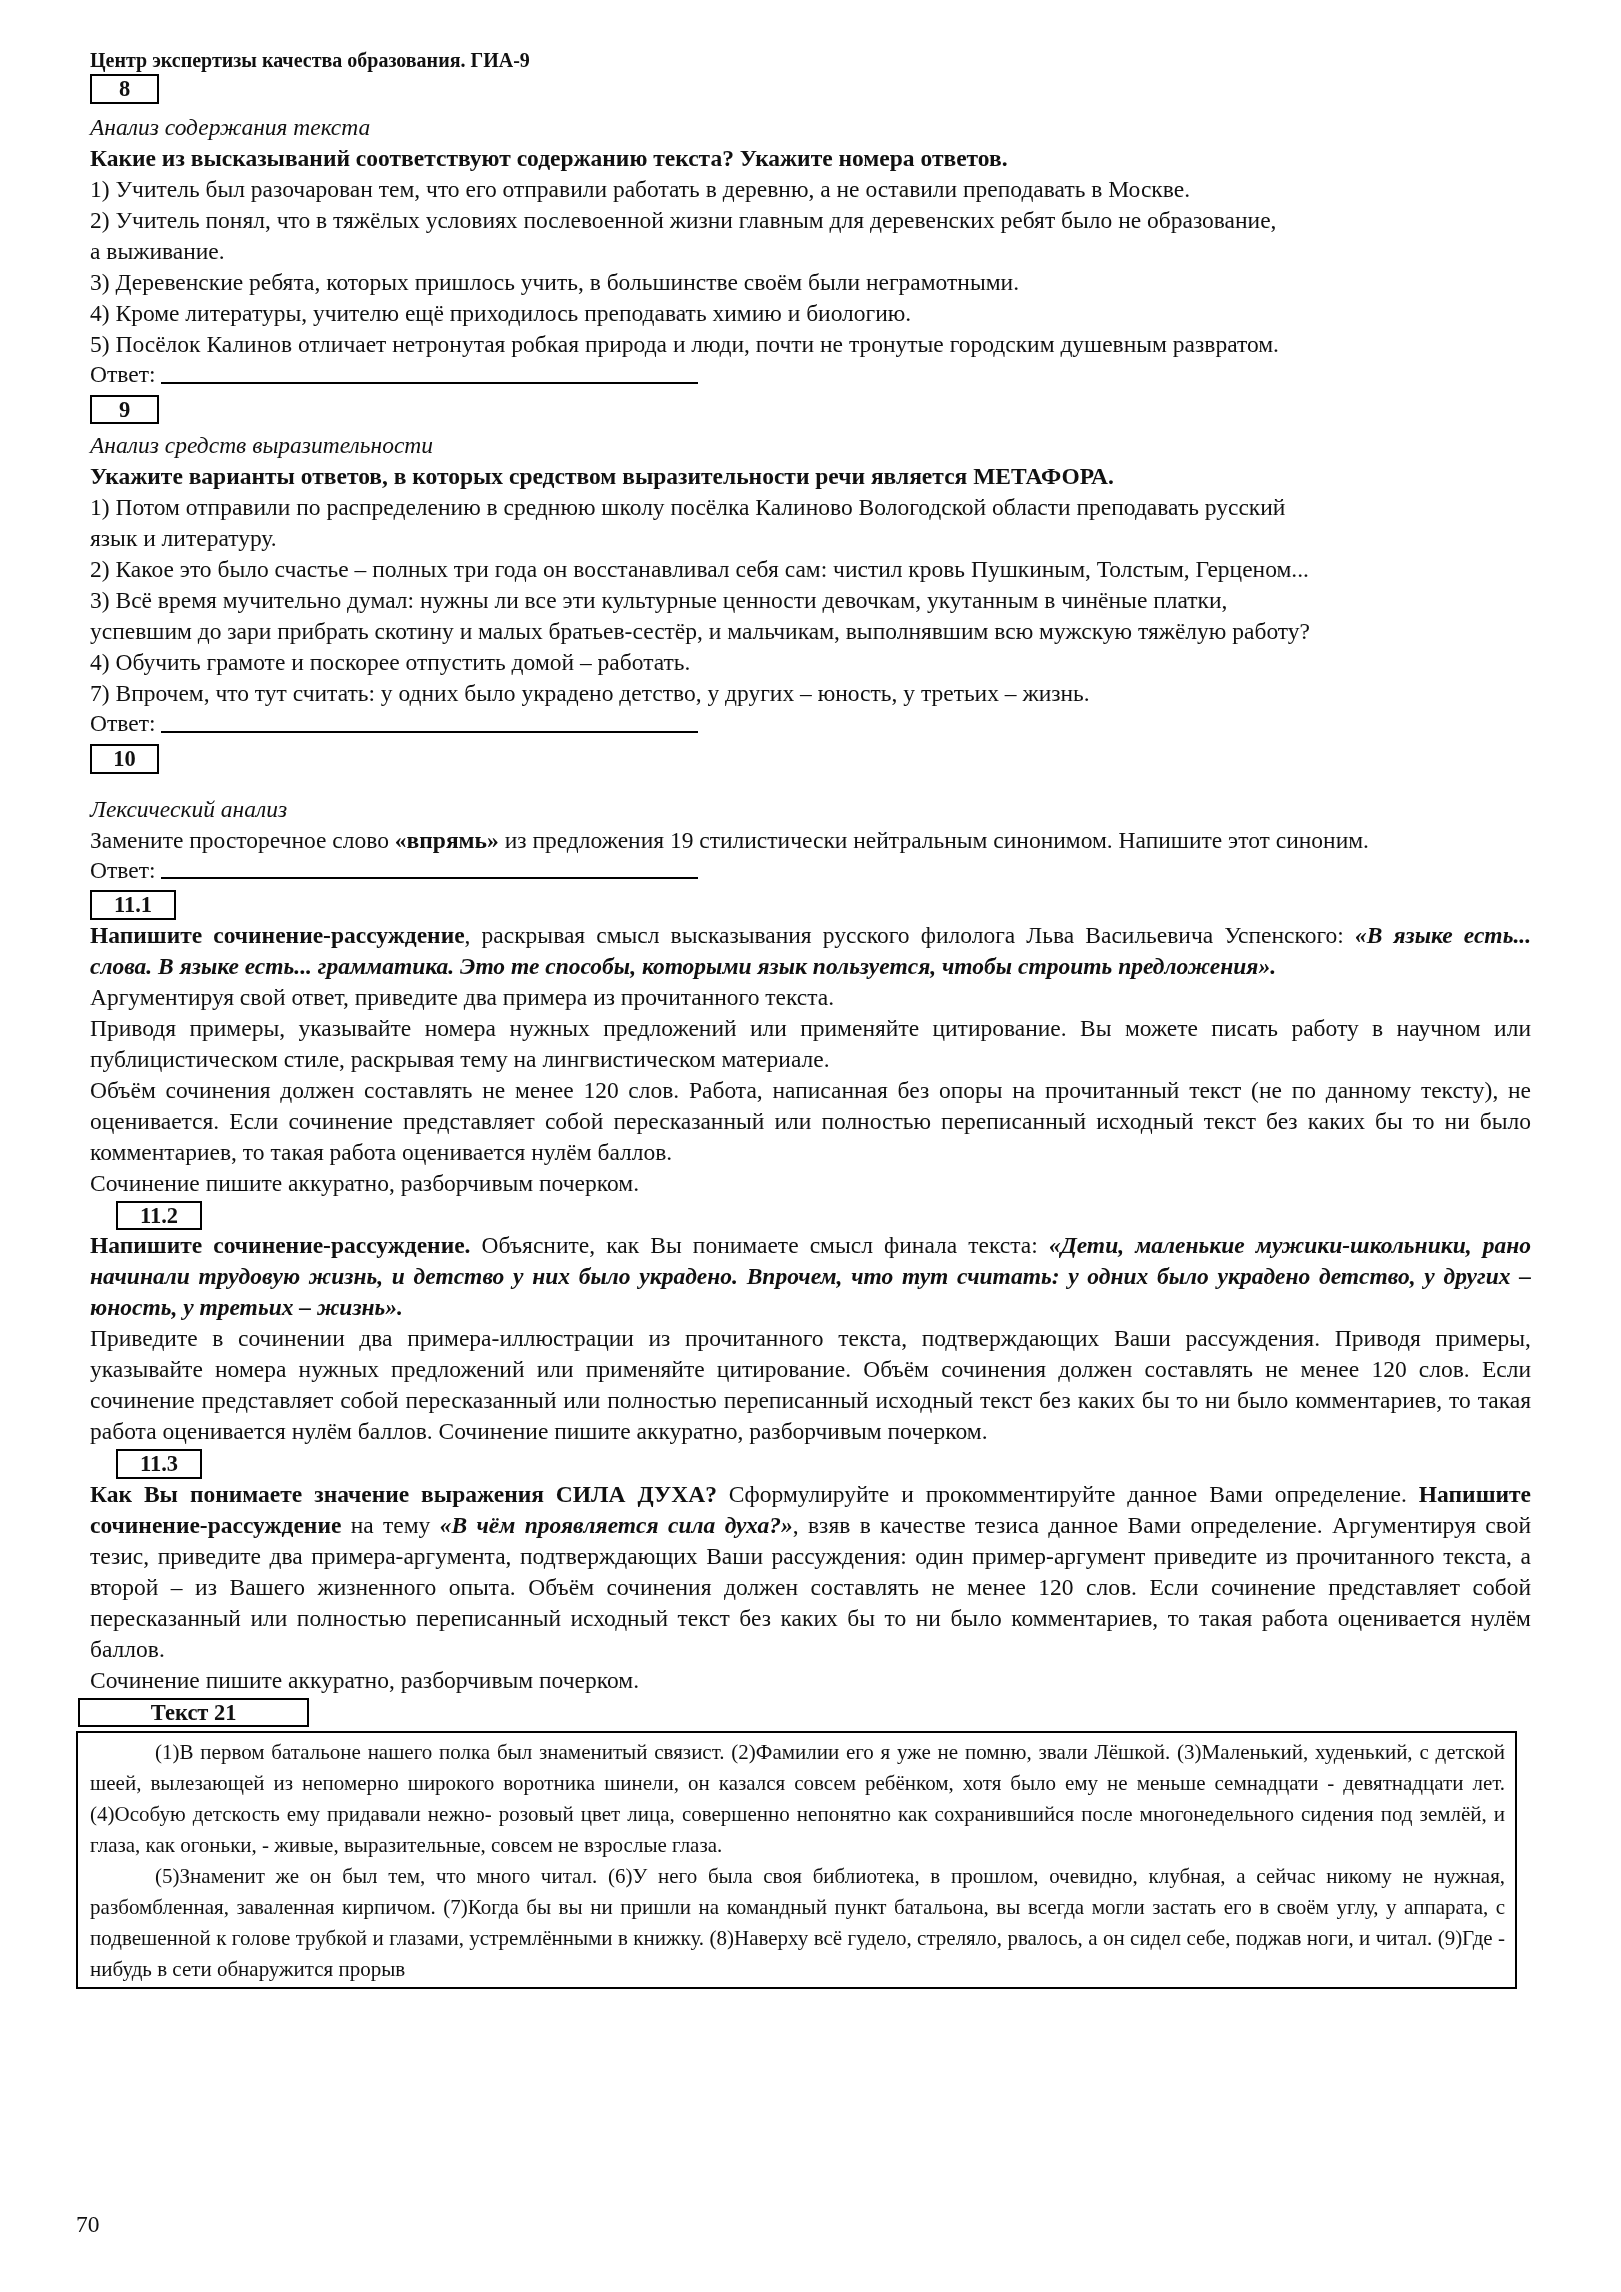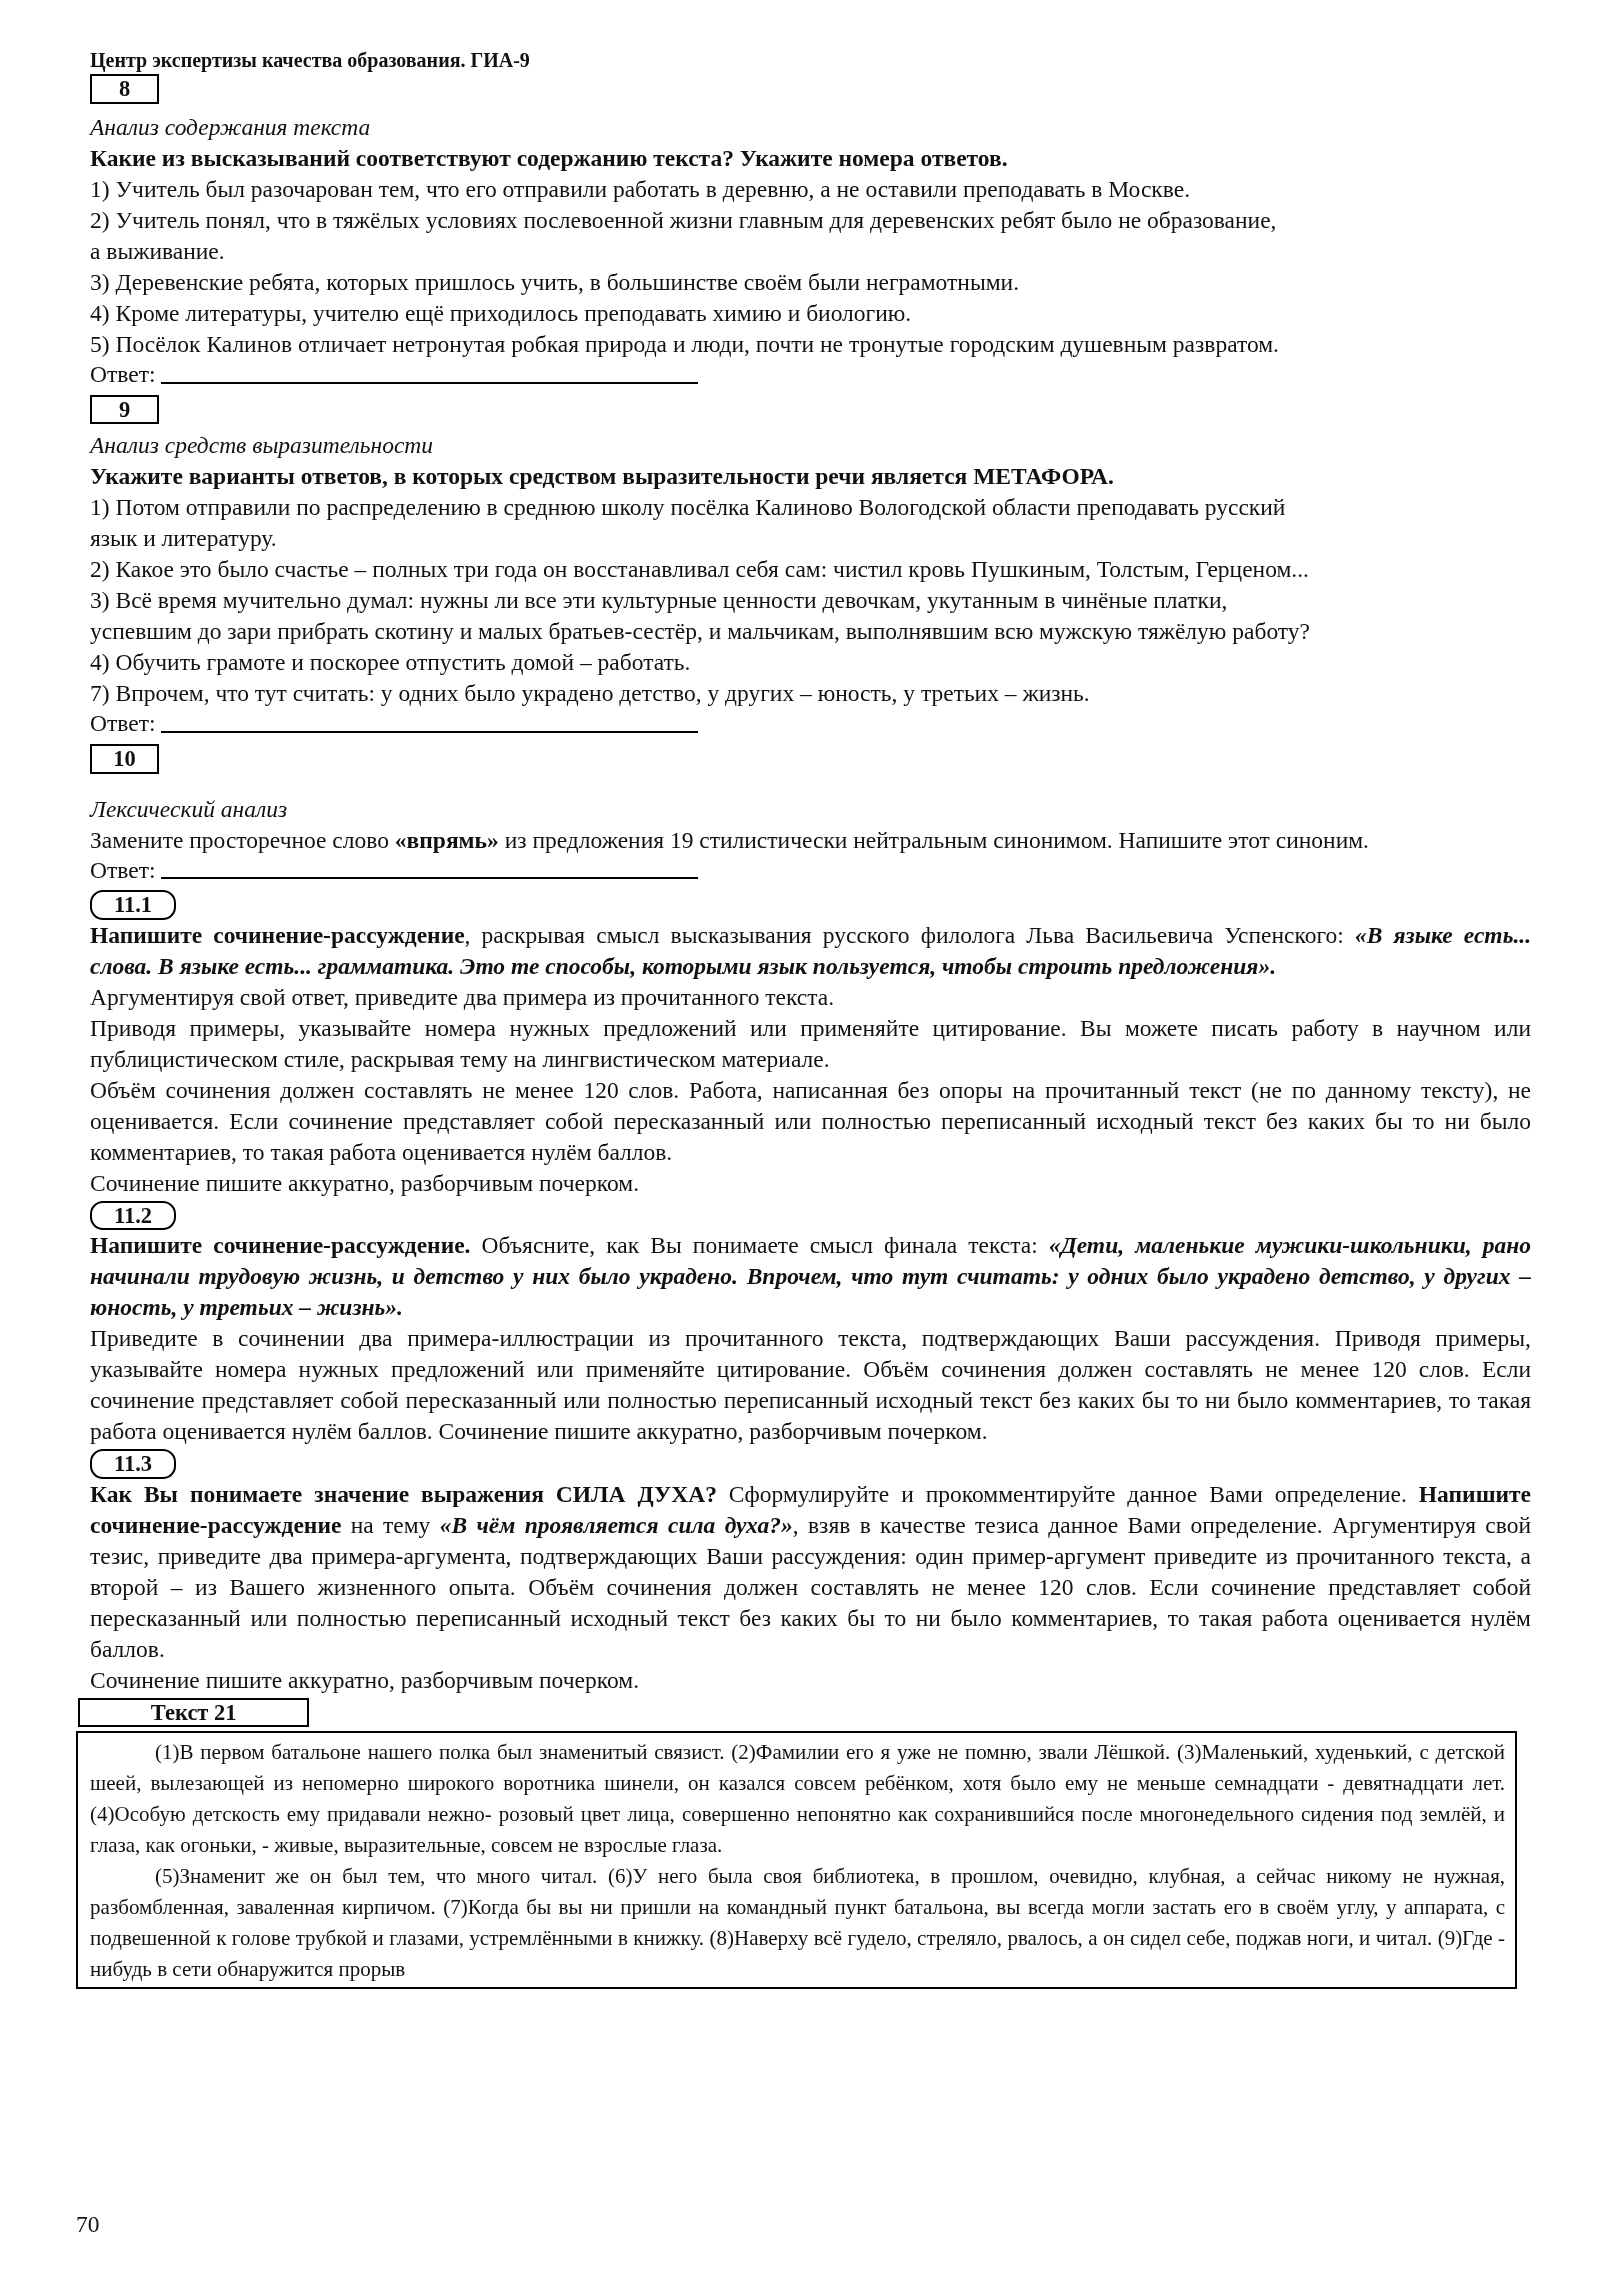--- a/index.html
+++ b/index.html
@@ -4,31 +4,31 @@
 <style>
   html, body { margin: 0; padding: 0; background: #ffffff; }
   body { width: 1621px; height: 2293px; position: relative; overflow: hidden;
          font-family: "Liberation Serif", "DejaVu Serif", serif; color: #111; }
   .page { position: absolute; left: 90px; top: 47px; width: 1441px; }
   .header { font-size: 20px; line-height: 27.4px; font-weight: bold; }
   .num-box { border: 2px solid #000; border-right-width: 2.9px; border-bottom-width: 2.9px;
              font-weight: bold; font-size: 22.5px; text-align: center;
              height: 25.5px; line-height: 25.5px; box-sizing: content-box; }
   .nb-small { width: 65px; }
-  .nb-wide { width: 82px; border-radius: 13px; }
+  .nb-wide { width: 82px; }
   .nb-text { width: 227px; }
   .line { font-size: 23.5px; line-height: 31px; }
   .italic { font-style: italic; }
   .bold { font-weight: bold; }
   .bi { font-weight: bold; font-style: italic; }
   .justify { text-align: justify; }
   .answer { display: flex; align-items: flex-start; font-size: 23.5px; line-height: 29px; }
   .answer-line { display: inline-block; width: 537px; border-bottom: 2.9px solid #000;
                  margin-left: 5.9px; height: 21.6px; }
-  .q { margin-top: 2px; }
+  .q { margin-top: 2px; margin-left: 26px; }
   .textbox { border: 2.9px solid #000; padding: 3.9px 9.8px 2px 11.8px; font-size: 21px;
              line-height: 31px; text-align: justify; margin-top: 3.9px; width: 1415px; }
   .textbox p { margin: 0; text-indent: 65px; }
   .footer { position: absolute; left: 76px; top: 2211px; font-size: 23.5px; }
   .gap-after-answer { height: 5.9px; }
 </style>
 </head>
 <body>
 
 <div class="page">

